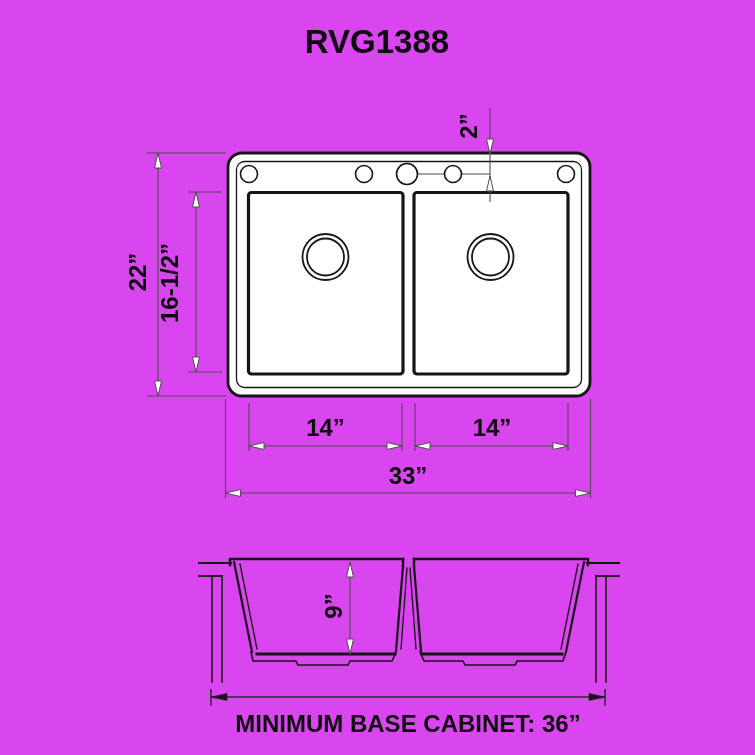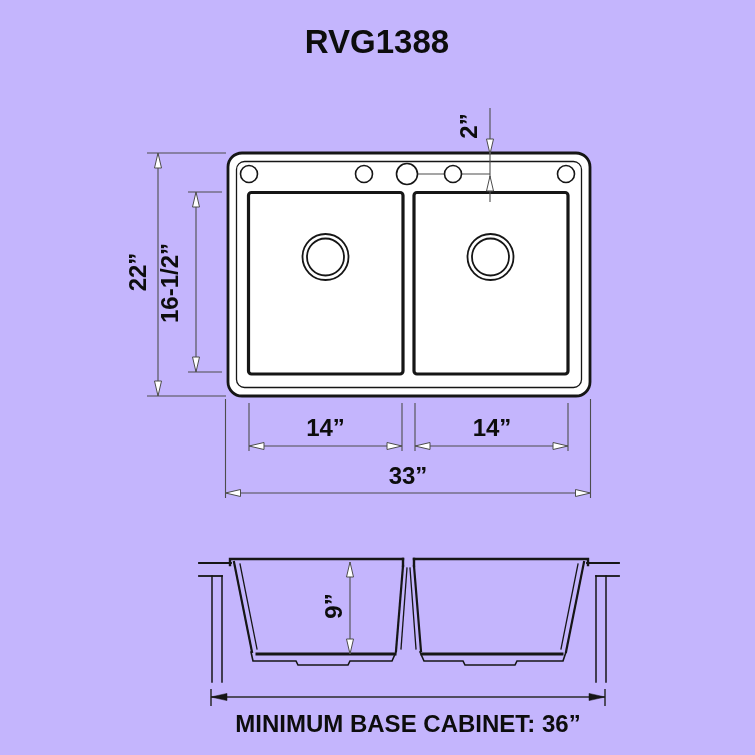--- a/index.html
+++ b/index.html
@@ -1,16 +1,16 @@
 <!DOCTYPE html>
 <html><head>
 <meta charset="utf-8">
 <style>
   html,body{margin:0;padding:0;background:#fff;}
-  .stage{position:relative;width:755px;height:755px;background:#c4b5fd;overflow:hidden;
+  .stage{position:relative;width:755px;height:755px;background:#d946ef;overflow:hidden;
          font-family:"Liberation Sans",sans-serif;}
   svg{position:absolute;left:0;top:0;}
   .ln{stroke:#161616;fill:none;stroke-linecap:square;}
   .w{fill:#ffffff;}
   .dim{stroke:#4d4d4d;stroke-width:1.1;fill:none;}
   .dimd{stroke:#2a2a2a;stroke-width:1.5;fill:none;}
   .arr{fill:#ffffff;stroke:#4d4d4d;stroke-width:1;}
   .arrf{fill:#161616;stroke:#161616;stroke-width:0.5;}
   .t-title{font-family:"Liberation Sans",sans-serif;font-weight:bold;font-size:33px;fill:#0d0d0d;}
   .t-dim{font-family:"Liberation Sans",sans-serif;font-weight:bold;font-size:24px;fill:#0d0d0d;}

